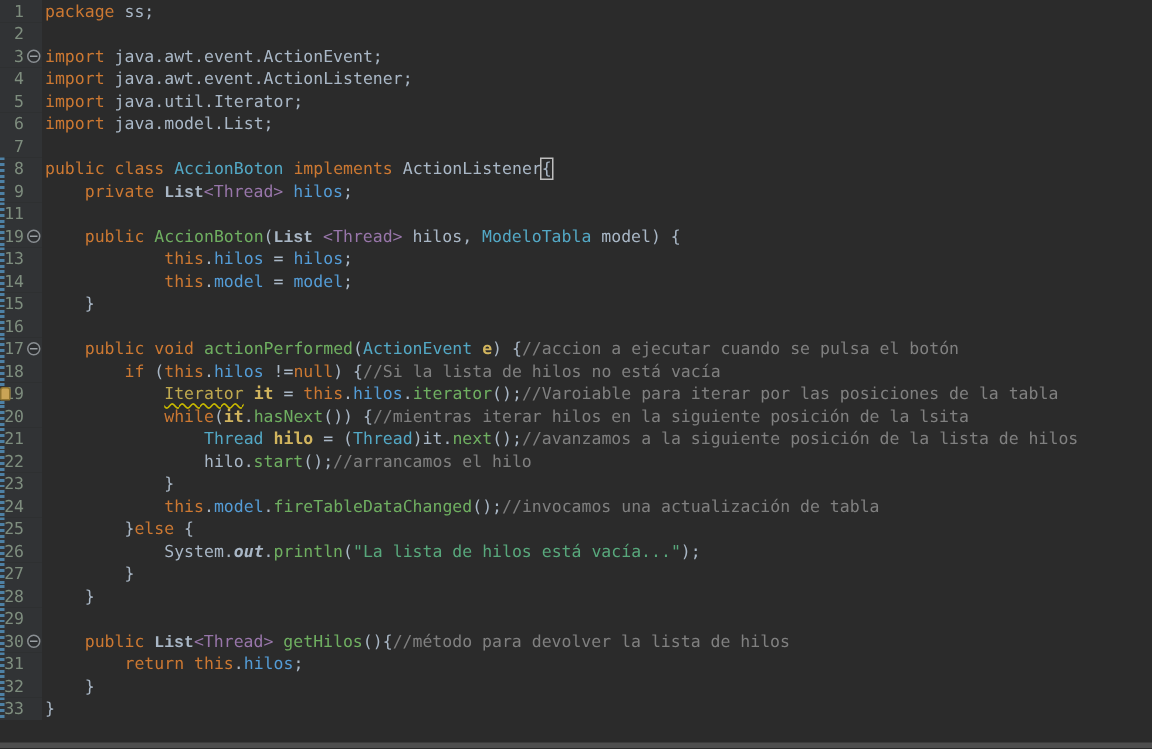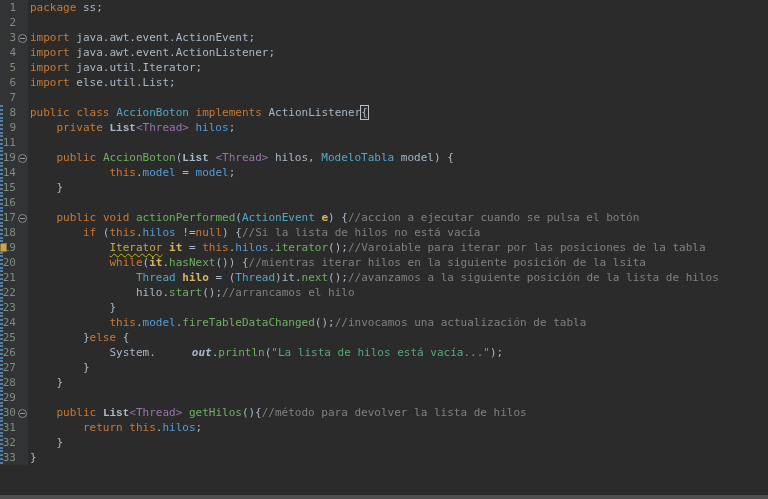--- a/index.html
+++ b/index.html
@@ -54,21 +54,21 @@
   .tk-fld{color:var(--fld,#549CD6);}
   .tk-mth{color:var(--mth,#6FAF61);}
   .tk-str{color:var(--str,#58A87C);}
   .tk-loc{color:var(--loc,#D2B55E);font-weight:bold;}
   .tk-warn{
     color:var(--warn,#BFA94F);
     text-decoration:underline wavy var(--warnline,#C8B900);
     text-decoration-thickness:1px;
     text-underline-offset:2px;
   }
-  .tk-out{color:var(--pl,#A9B7C6);font-weight:bold;font-style:italic;margin-left:36px;}
+  .tk-out{color:var(--pl,#A9B7C6);font-weight:bold;font-style:italic;}
   .tk-box{outline:1px solid #BEBEBE;outline-offset:0px;}
   .current-line{
     position:absolute;left:0;right:0;bottom:0;height:4px;
     background:var(--currentline,#4E4E4E);
   }
 </style>
 </head>
 <body>
 
 <div class="editor">
@@ -106,21 +106,21 @@
           <span class="num">5</span>
           <span class="foldwrap"></span>
         </div>
         <div class="code"><span class="tk-kw">import</span><span class="tk-pl"> java.util.Iterator;</span></div>
       </div>
       <div class="line">
         <div class="gutter">
           <span class="num">6</span>
           <span class="foldwrap"></span>
         </div>
-        <div class="code"><span class="tk-kw">import</span><span class="tk-pl"> else.util.List;</span></div>
+        <div class="code"><span class="tk-kw">import</span><span class="tk-pl"> java.model.List;</span></div>
       </div>
       <div class="line">
         <div class="gutter">
           <span class="num">7</span>
           <span class="foldwrap"></span>
         </div>
         <div class="code"></div>
       </div>
       <div class="line">
         <div class="gutter">
@@ -146,20 +146,28 @@
         </div>
         <div class="code"></div>
       </div>
       <div class="line">
         <div class="gutter">
           <span class="changebar"></span>
           <span class="num">19</span>
           <span class="foldwrap"><span class="fold"></span></span>
         </div>
         <div class="code"><span class="tk-pl">    </span><span class="tk-kw">public</span><span class="tk-pl"> </span><span class="tk-mth">AccionBoton</span><span class="tk-pl">(</span><span class="tk-plb">List</span><span class="tk-pl"> </span><span class="tk-gen">&lt;Thread&gt;</span><span class="tk-pl"> hilos, </span><span class="tk-ty">ModeloTabla</span><span class="tk-pl"> model) {</span></div>
+      </div>
+      <div class="line">
+        <div class="gutter">
+          <span class="changebar"></span>
+          <span class="num">13</span>
+          <span class="foldwrap"></span>
+        </div>
+        <div class="code"><span class="tk-pl">            </span><span class="tk-kw">this</span><span class="tk-pl">.</span><span class="tk-fld">hilos</span><span class="tk-pl"> = </span><span class="tk-fld">hilos</span><span class="tk-pl">;</span></div>
       </div>
       <div class="line">
         <div class="gutter">
           <span class="changebar"></span>
           <span class="num">14</span>
           <span class="foldwrap"></span>
         </div>
         <div class="code"><span class="tk-pl">            </span><span class="tk-kw">this</span><span class="tk-pl">.</span><span class="tk-fld">model</span><span class="tk-pl"> = </span><span class="tk-fld">model</span><span class="tk-pl">;</span></div>
       </div>
       <div class="line">

